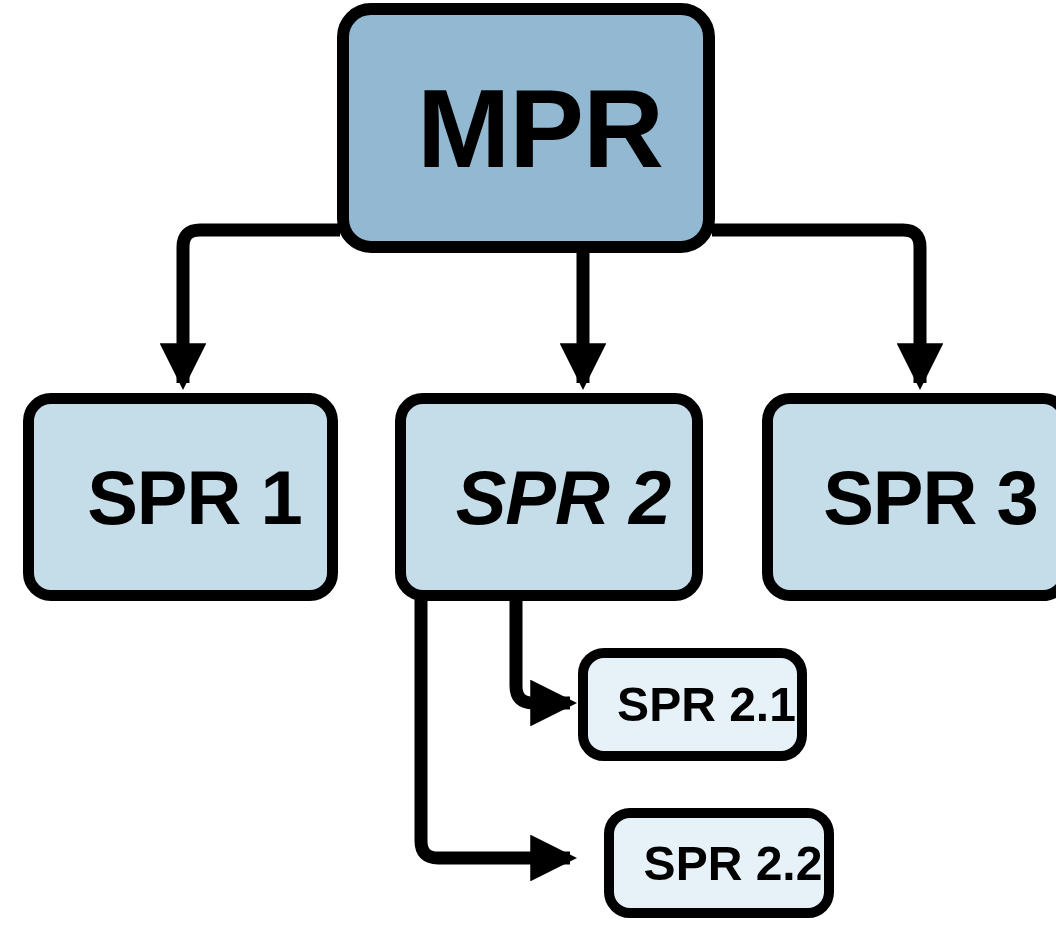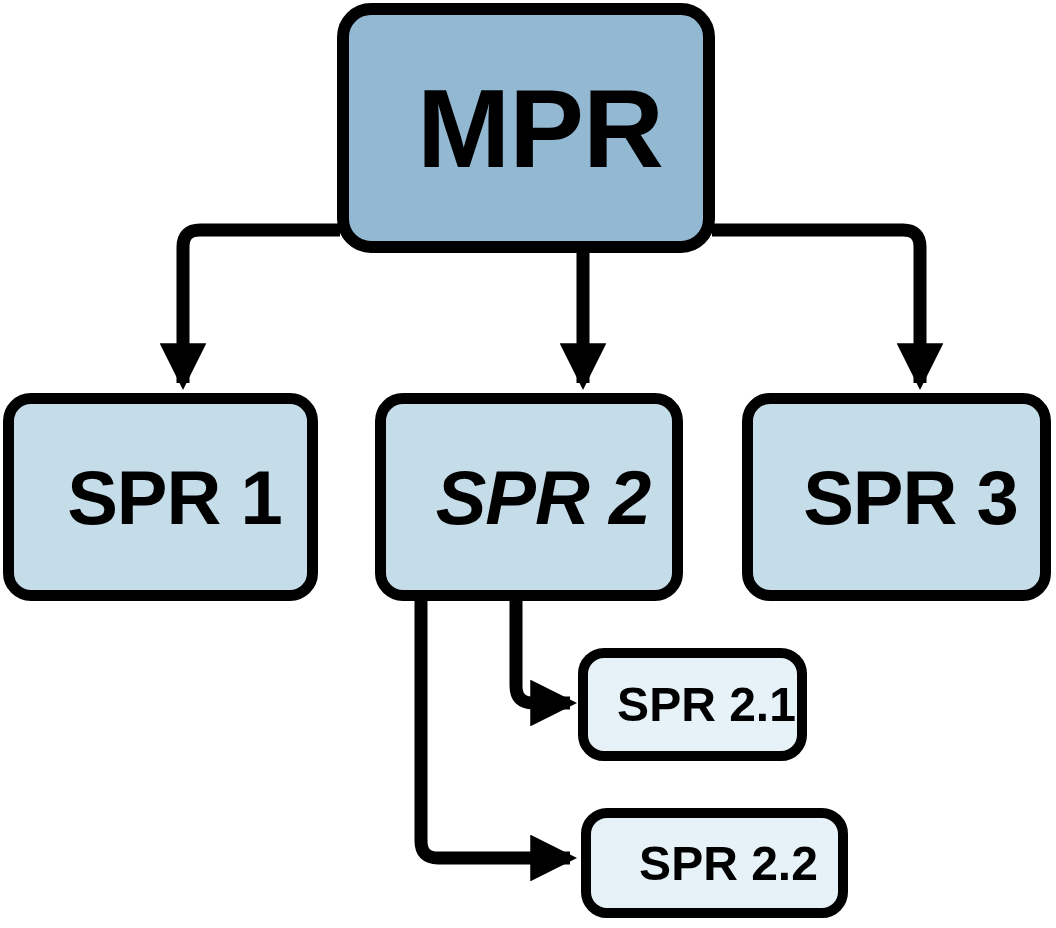--- a/index.html
+++ b/index.html
@@ -50,34 +50,35 @@
   .node--root {
     left: 337px; top: 3px; width: 378px; height: 250px;
     background: var(--root-fill);
     border-width: 12px;
     border-radius: 34px;
     font-size: 112px;
   }
   .node--child {
     border-radius: 28px;
     font-size: 76px;
+    margin-left: 20px;
   }
   #node-spr1 { left: 3px;   top: 393px; width: 315px; height: 208px; }
   #node-spr2 { left: 375px; top: 393px; width: 308px; height: 208px; font-style: italic; }
   #node-spr3 { left: 742px; top: 393px; width: 309px; height: 208px; }
   .node--leaf {
     background: var(--grandchild-fill);
     border-width: 10px;
     border-radius: 26px;
     font-size: 48px;
     letter-spacing: 0;
     text-align: right;
   }
   #node-spr21 { left: 578px; top: 648px; width: 229px; height: 113px; }
-  #node-spr22 { left: 581px; top: 808px; width: 267px; height: 110px; }
+  #node-spr22 { left: 604px; top: 808px; width: 230px; height: 110px; }
 </style>
 </head>
 <body>
 
 <div class="canvas">
 
   <svg class="edges-svg" viewBox="0 0 1056 928" xmlns="http://www.w3.org/2000/svg" aria-hidden="true">
     <defs>
       <marker id="arrowhead" viewBox="0 0 4 4" markerWidth="3.6" markerHeight="3.6" refX="3.4" refY="2" orient="auto" markerUnits="strokeWidth">
         <path d="M0,0 L4,2 L0,4 Z" style="fill:var(--stroke)"></path>

